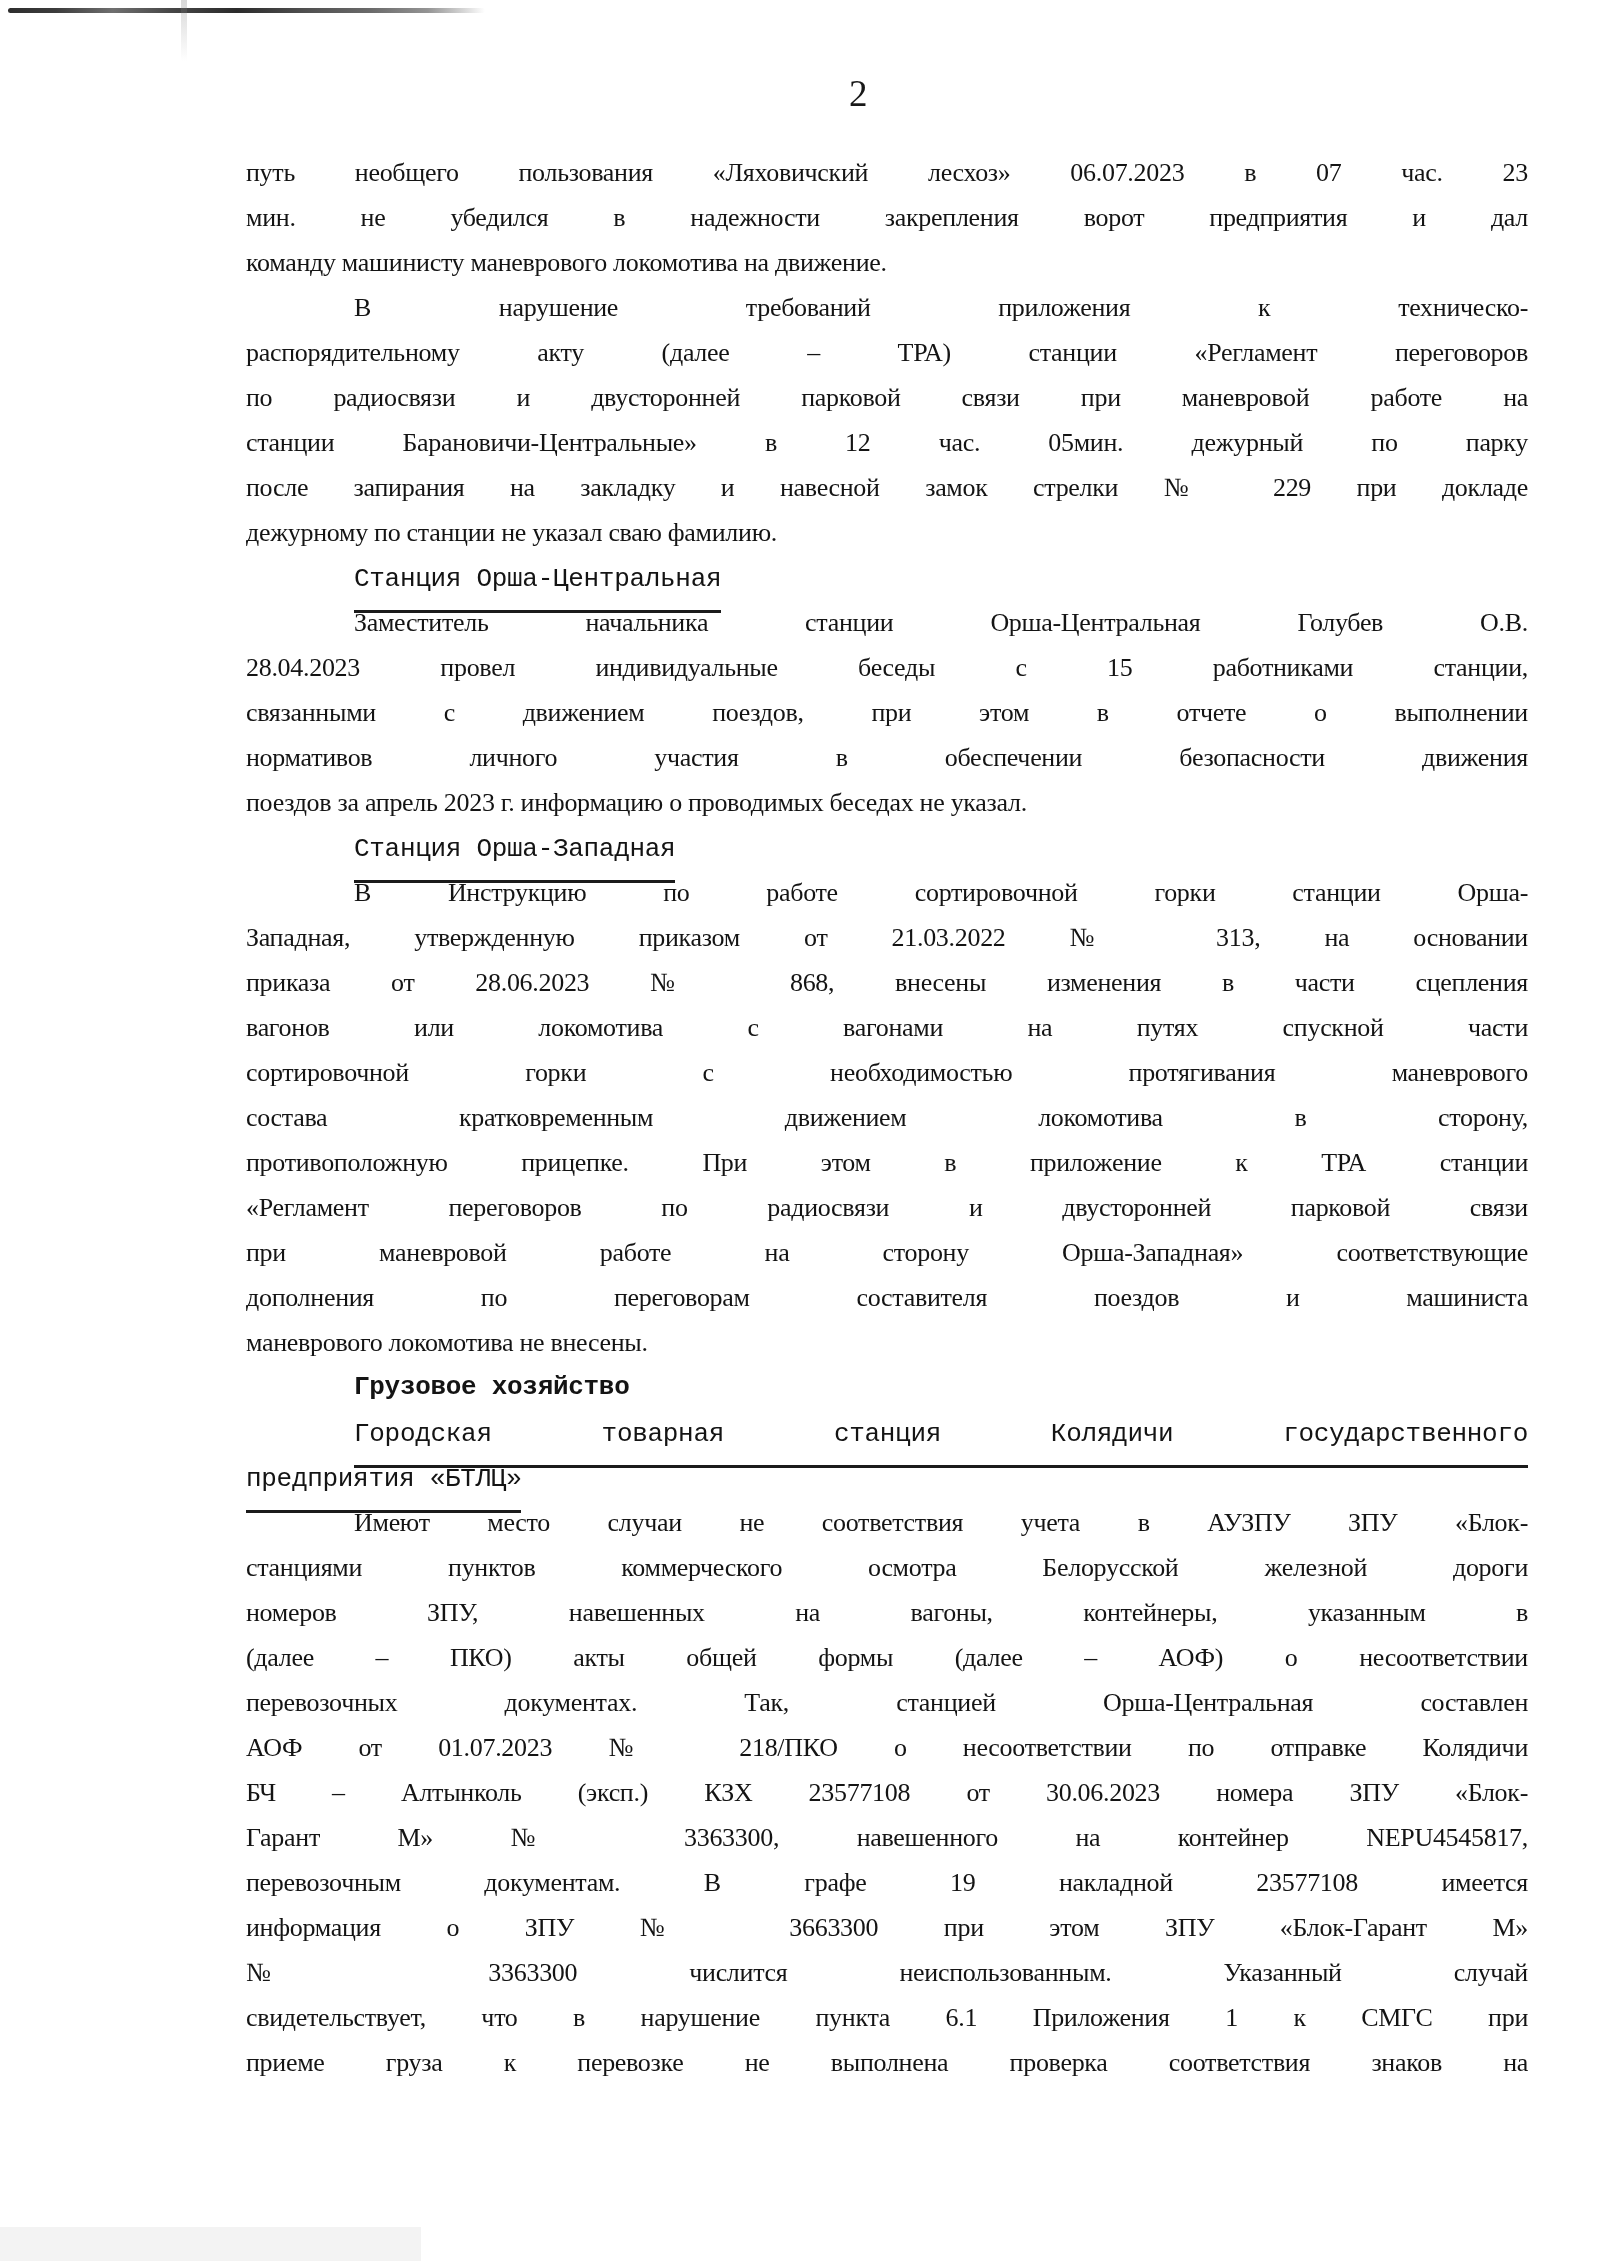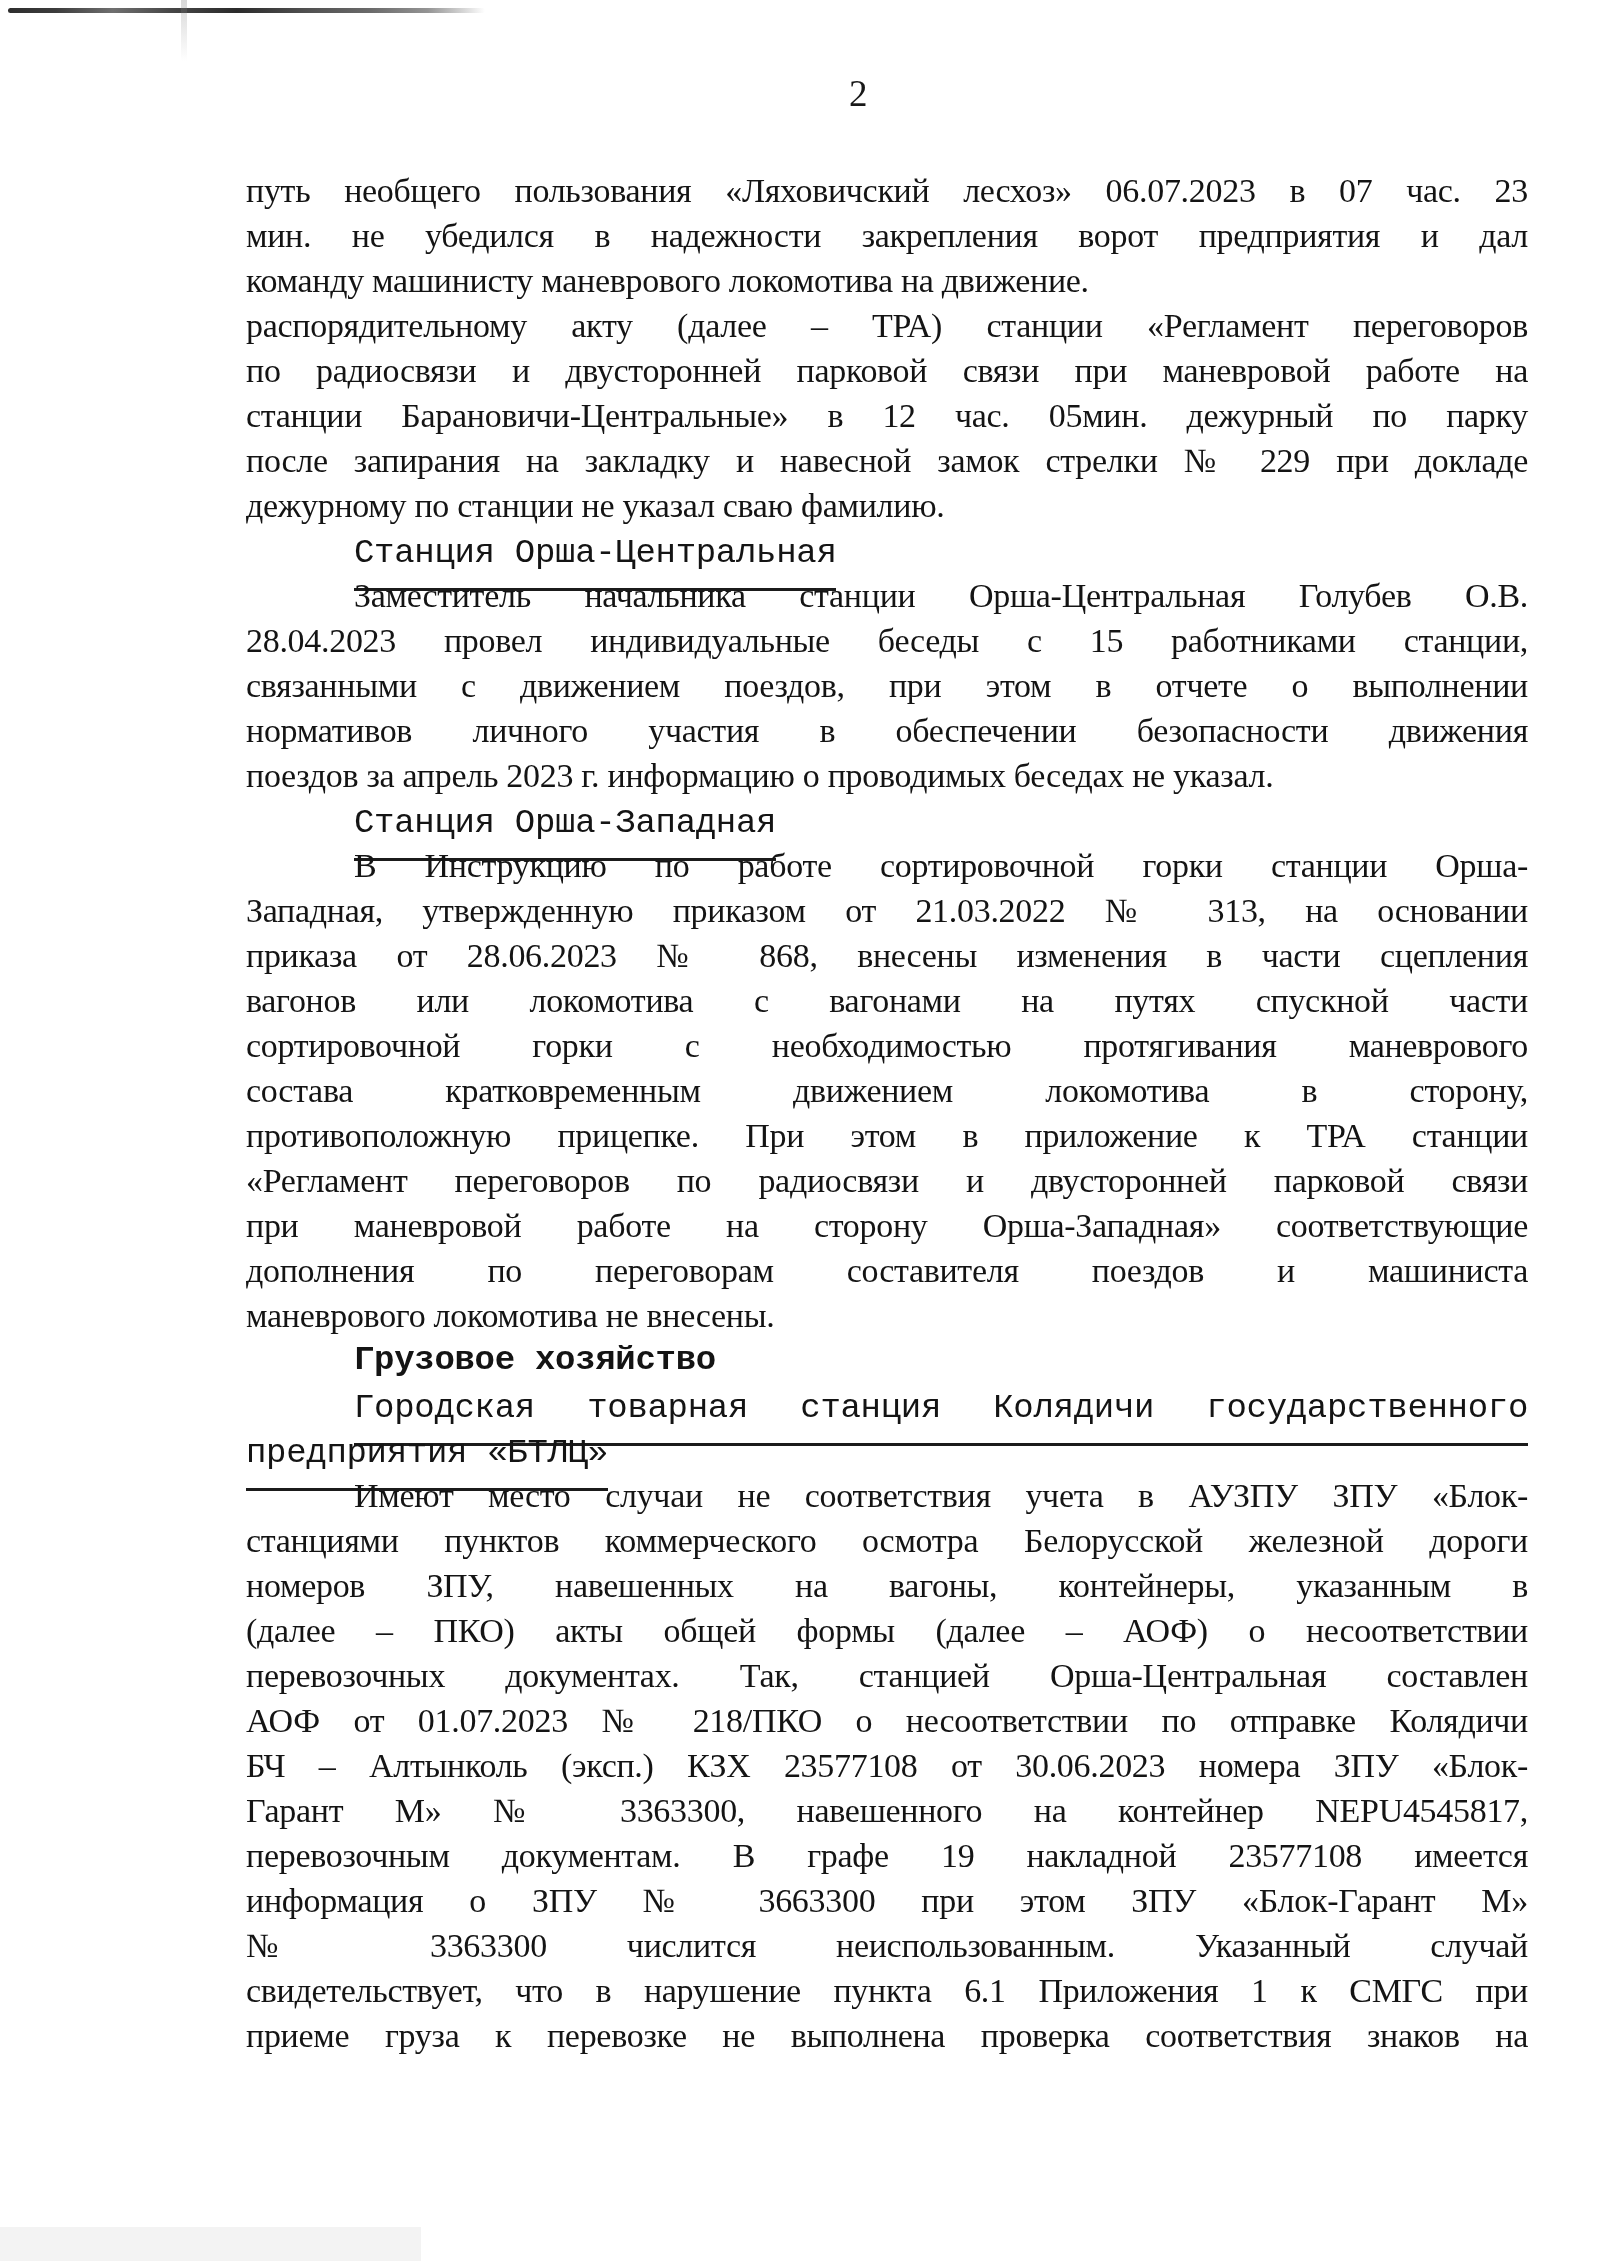--- a/index.html
+++ b/index.html
@@ -39,23 +39,23 @@
   }
   .page-number {
     position: absolute;
     top: 74px; left: 849px;
     font-size: 37px;
     line-height: 40px;
     color: #181818;
   }
   .doc {
     position: absolute;
-    left: 246px; top: 168px;
+    left: 246px; top: 150px;
     width: 1282px;
-    font-size: 34px;
+    font-size: 26px;
     letter-spacing: -0.3px;
     color: #141414;
   }
   .line { height: 45px; line-height: 45px; }
   .line.j { text-align: justify; text-align-last: justify; }
   .line.l { text-align: center; text-align-last: left; }
   .line.ind { text-indent: 108px; }
   .line.b { font-weight: bold; font-family: Liberation Mono, monospace; }
   .line span.u {
     border-bottom: 3.8px solid #1b1b1b;
@@ -68,20 +68,21 @@
 
 <div class="page">
   <div class="scan-line"></div>
   <div class="scan-streak"></div>
   <div class="scan-shade"></div>
   <div class="page-number">2</div>
   <div class="doc">
       <div class="line j">путь необщего пользования «Ляховичский лесхоз» 06.07.2023 в 07 час. 23</div>
       <div class="line j">мин. не убедился в надежности закрепления ворот предприятия и дал</div>
       <div class="line l">команду машинисту маневрового локомотива на движение.</div>
+      <div class="line j ind">В нарушение требований приложения к техническо-</div>
       <div class="line j">распорядительному акту (далее – ТРА) станции «Регламент переговоров</div>
       <div class="line j">по радиосвязи и двусторонней парковой связи при маневровой работе на</div>
       <div class="line j">станции Барановичи-Центральные» в 12 час. 05мин. дежурный по парку</div>
       <div class="line j">после запирания на закладку и навесной замок стрелки № 229 при докладе</div>
       <div class="line l">дежурному по станции не указал сваю фамилию.</div>
       <div class="line l ind"><span class="u">Станция Орша-Центральная</span></div>
       <div class="line j ind">Заместитель начальника станции Орша-Центральная Голубев О.В.</div>
       <div class="line j">28.04.2023 провел индивидуальные беседы с 15 работниками станции,</div>
       <div class="line j">связанными с движением поездов, при этом в отчете о выполнении</div>
       <div class="line j">нормативов личного участия в обеспечении безопасности движения</div>

